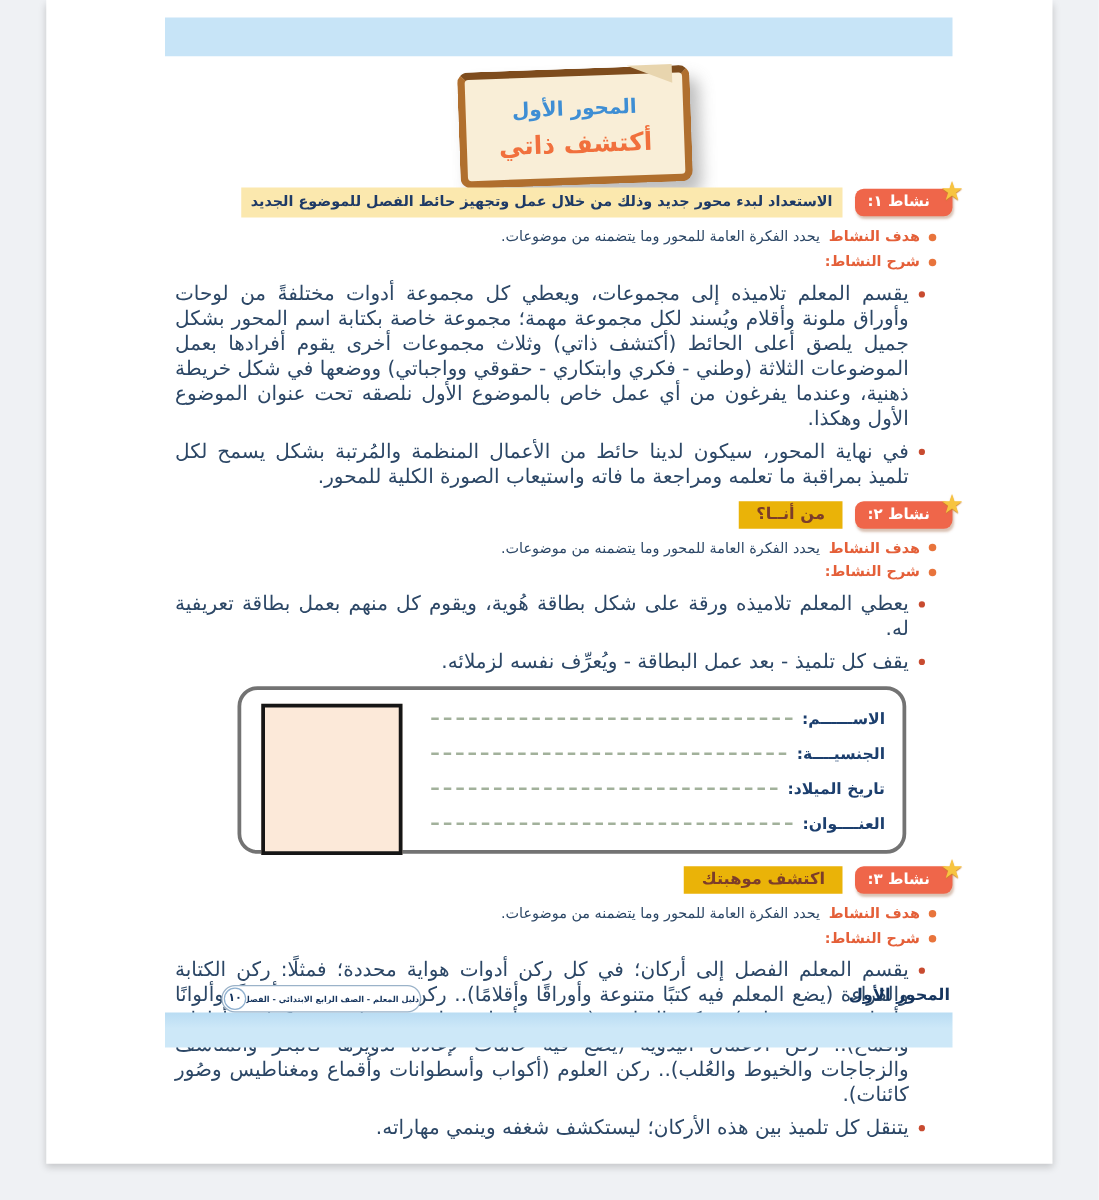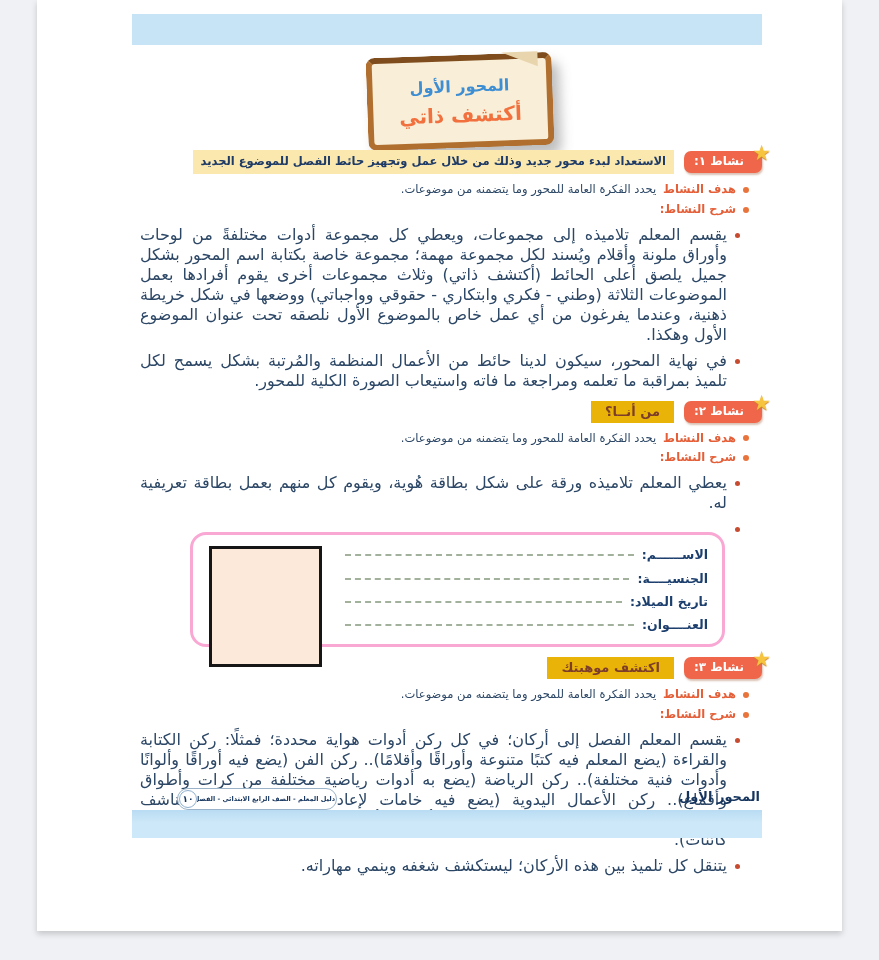--- a/index.html
+++ b/index.html
@@ -64,22 +64,22 @@
   .sdot { flex:none; width:6px; height:6px; border-radius:50%; background:#e8743c; align-self:center; }
   .slabel { color:#e45f38; font-weight:bold; white-space:nowrap; }
   .stext { color:#2c4766; }
 
   .point { display:flex; gap:8px; padding-right:22px; margin-top:6px; font-size:16px; }
   .pdot { flex:none; width:5px; height:5px; border-radius:50%; background:#c84b30; margin-top:8px; }
   .point p { margin:0; line-height:20px; text-align:justify; color:#2c4766; }
 
   
   .id-card {
-    position:relative; width:535px; height:115px; margin:0 37px 4px 0;
-    border:3px solid #f9a8d4; border-radius:16px; background:#ffffff;
+    position:relative; width:535px; height:134px; margin:10px 37px 4px 0;
+    border:3px solid #737373; border-radius:16px; background:#ffffff;
   }
   .photo-box {
     position:absolute; left:16px; top:11px; width:113px; height:121px;
     background:#fce9d9; border:3px solid #161616;
   }
   .fields {
     position:absolute; top:8px; bottom:8px; right:14px; left:152px;
     display:flex; flex-direction:column; justify-content:space-around;
   }
   .frow { display:flex; align-items:baseline; gap:8px; }
@@ -168,20 +168,21 @@
       <div class="sub">
         <span class="sdot"></span>
         <span class="slabel">شرح النشاط:</span>
       </div>
       <div class="point">
         <span class="pdot"></span>
         <p>يعطي المعلم تلاميذه ورقة على شكل بطاقة هُوية، ويقوم كل منهم بعمل بطاقة تعريفية له.</p>
       </div>
       <div class="point">
         <span class="pdot"></span>
+        <p>يقف كل تلميذ - بعد عمل البطاقة - ويُعرِّف نفسه لزملائه.</p>
       </div>
 
       <div class="id-card">
         <div class="photo-box"></div>
         <div class="fields">
           <div class="frow">
             <span class="flabel">الاســــــم:</span>
             <span class="fline"></span>
           </div>
           <div class="frow">

